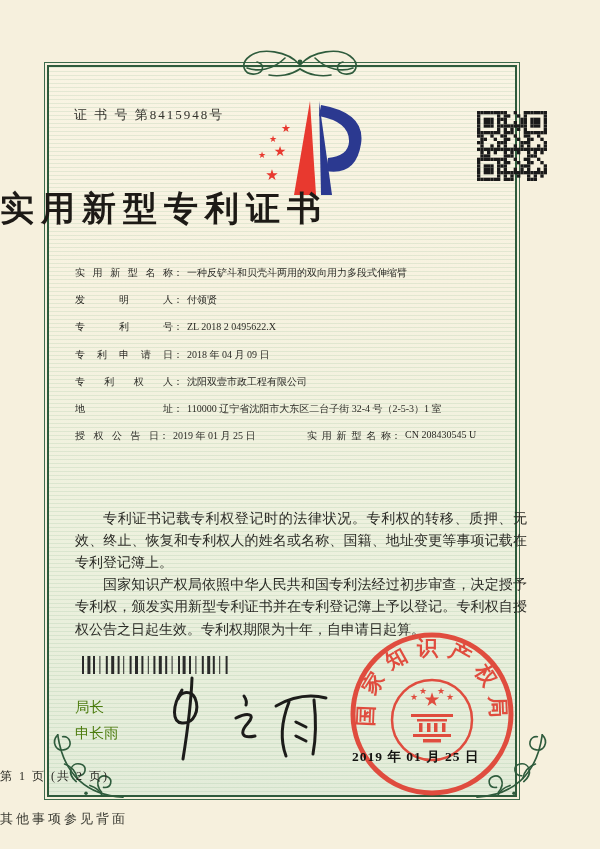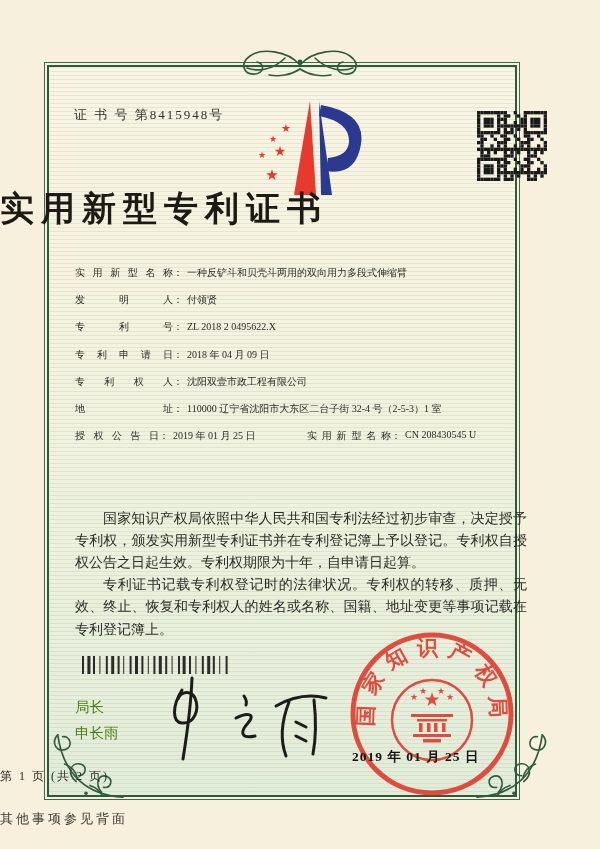--- a/index.html
+++ b/index.html
@@ -398,22 +398,22 @@
       </div>
       <div class="grant-right">
         <span class="lbl2">实用新型名称</span>
           <span class="colon">：</span>
         <span class="val">CN 208430545 U</span>
       </div>
     </div>
   </div>
 
   <div class="abs paras">
+    <p>专利证书记载专利权登记时的法律状况。专利权的转移、质押、无效、终止、恢复和专利权人的姓名或名称、国籍、地址变更等事项记载在专利登记簿上。</p>
     <p>国家知识产权局依照中华人民共和国专利法经过初步审查，决定授予专利权，颁发实用新型专利证书并在专利登记簿上予以登记。专利权自授权公告之日起生效。专利权期限为十年，自申请日起算。</p>
-    <p>专利证书记载专利权登记时的法律状况。专利权的转移、质押、无效、终止、恢复和专利权人的姓名或名称、国籍、地址变更等事项记载在专利登记簿上。</p>
   </div>
 
   <svg class="abs barcode" id="barcode" width="150" height="18" viewBox="0 0 150 18">
       <rect x="0" y="0" width="2" height="18" fill="#2a2a2a"></rect>
       <rect x="5.4" y="0" width="3" height="18" fill="#2a2a2a"></rect>
       <rect x="11" y="0" width="2" height="18" fill="#2a2a2a"></rect>
       <rect x="17.4" y="0" width="1" height="18" fill="#2a2a2a"></rect>
       <rect x="23.8" y="0" width="2" height="18" fill="#2a2a2a"></rect>
       <rect x="29.200000000000003" y="0" width="3" height="18" fill="#2a2a2a"></rect>
       <rect x="35.6" y="0" width="2" height="18" fill="#2a2a2a"></rect>

